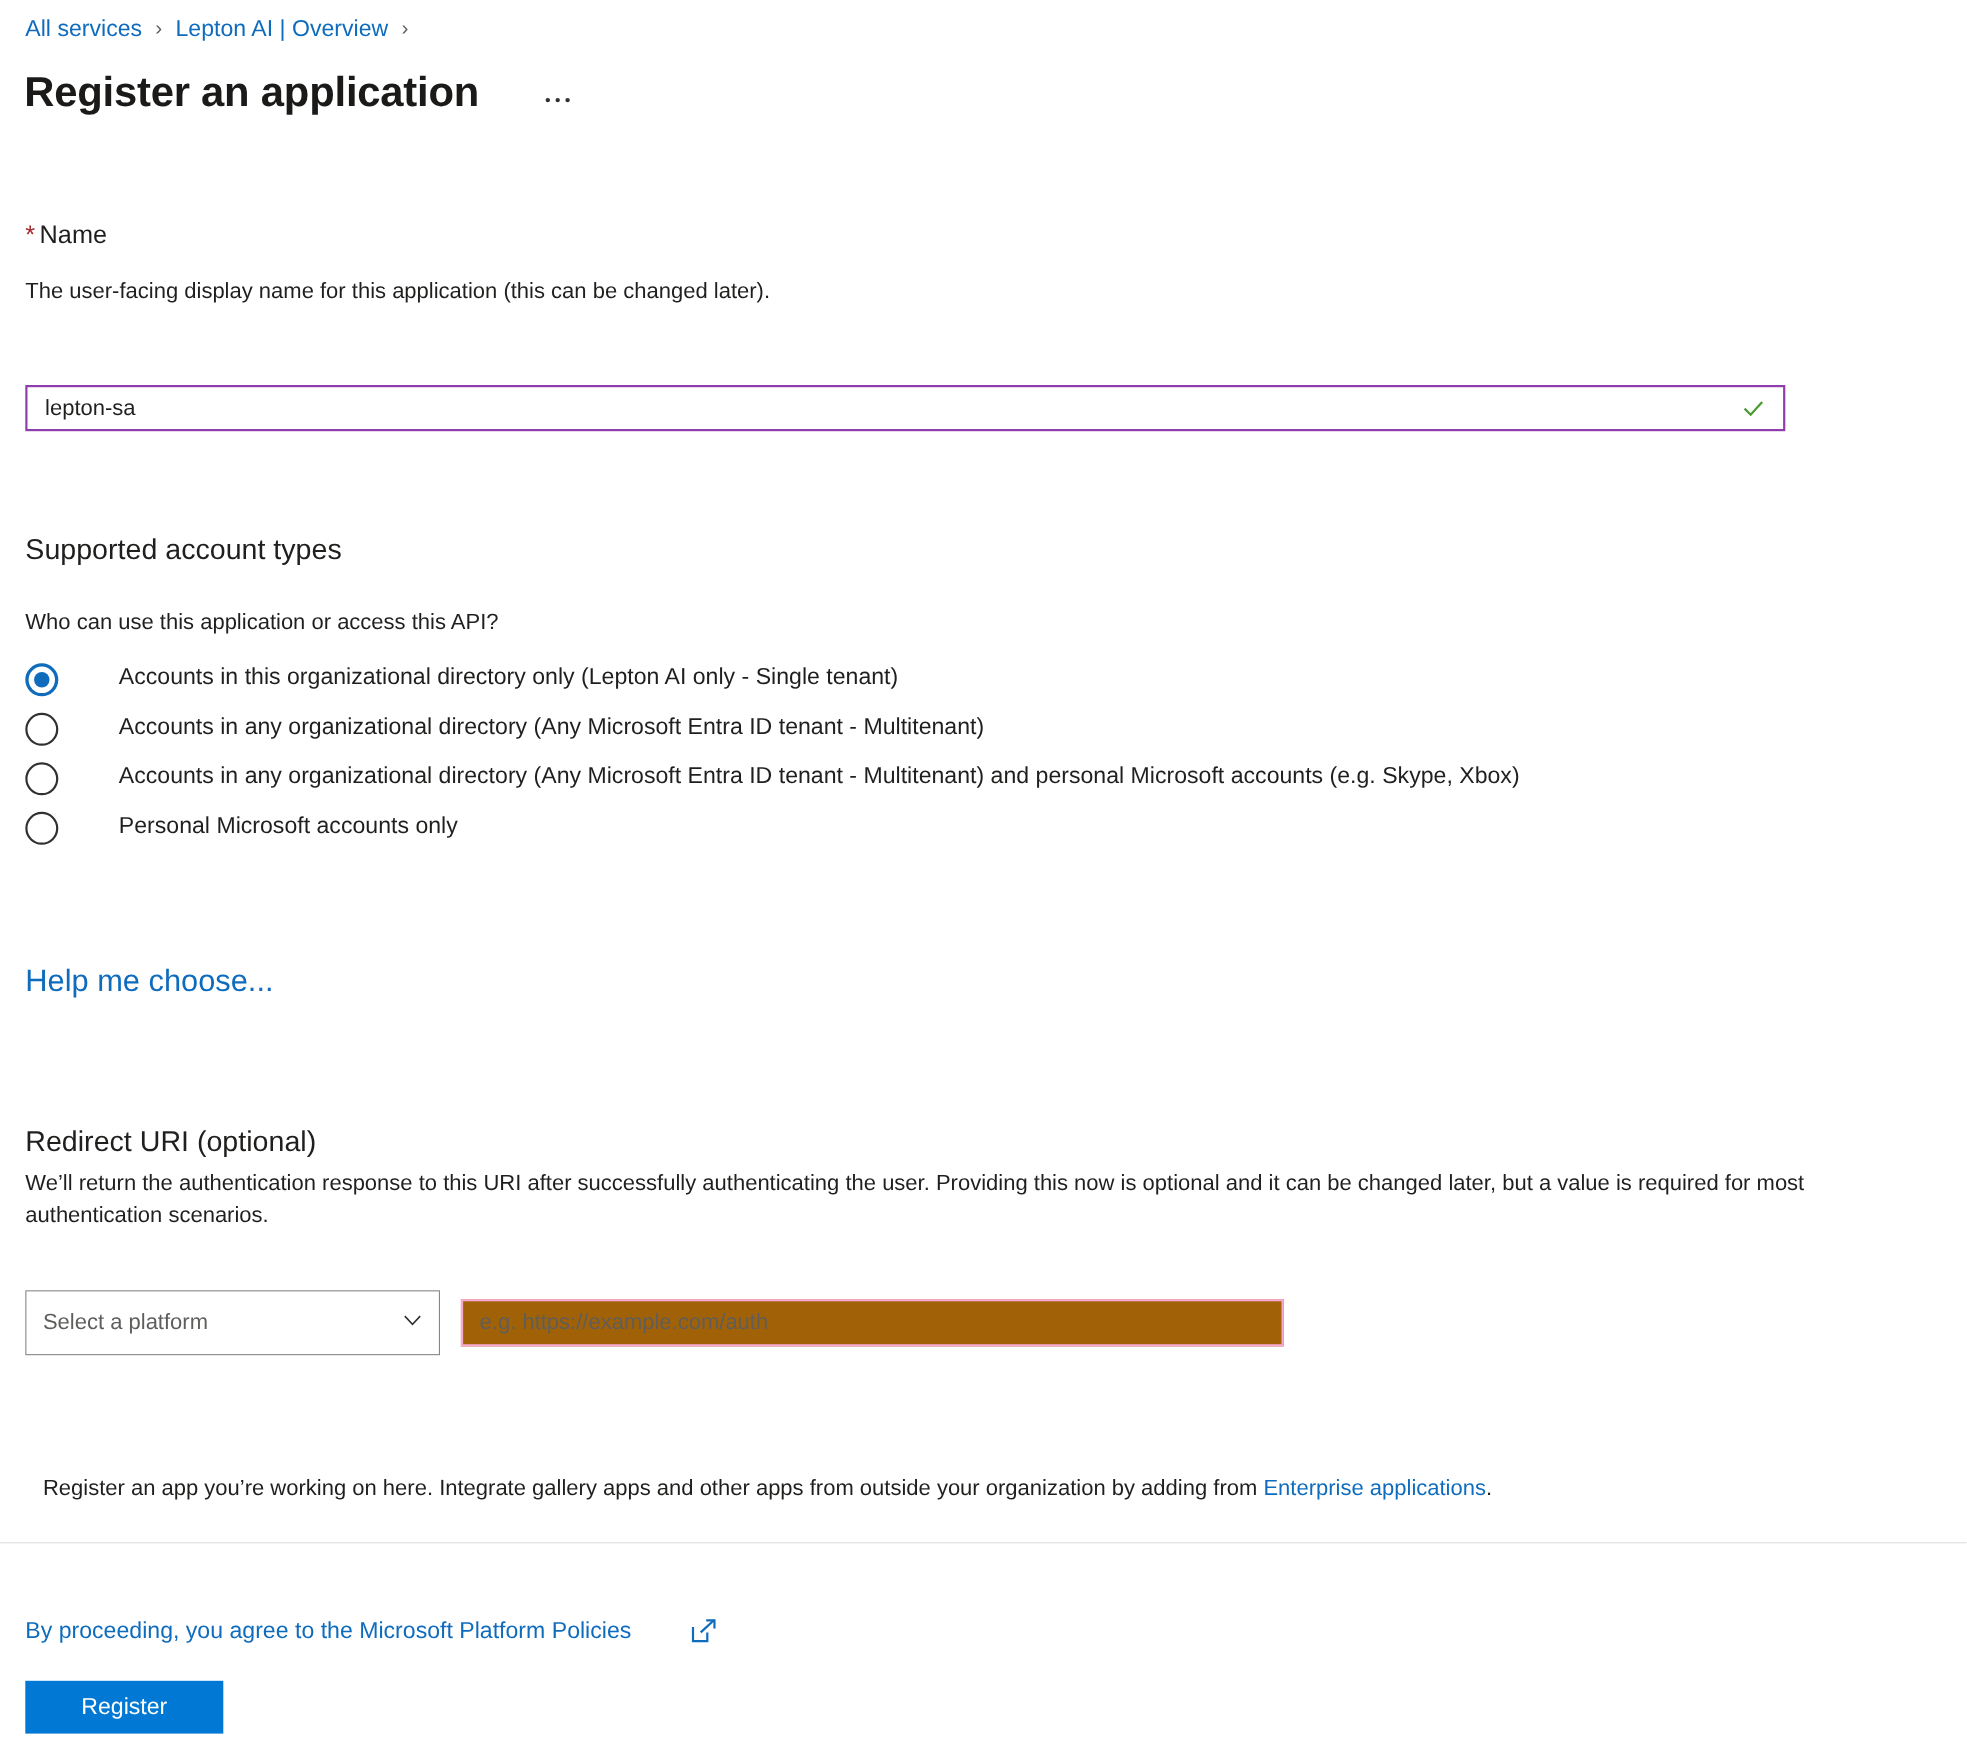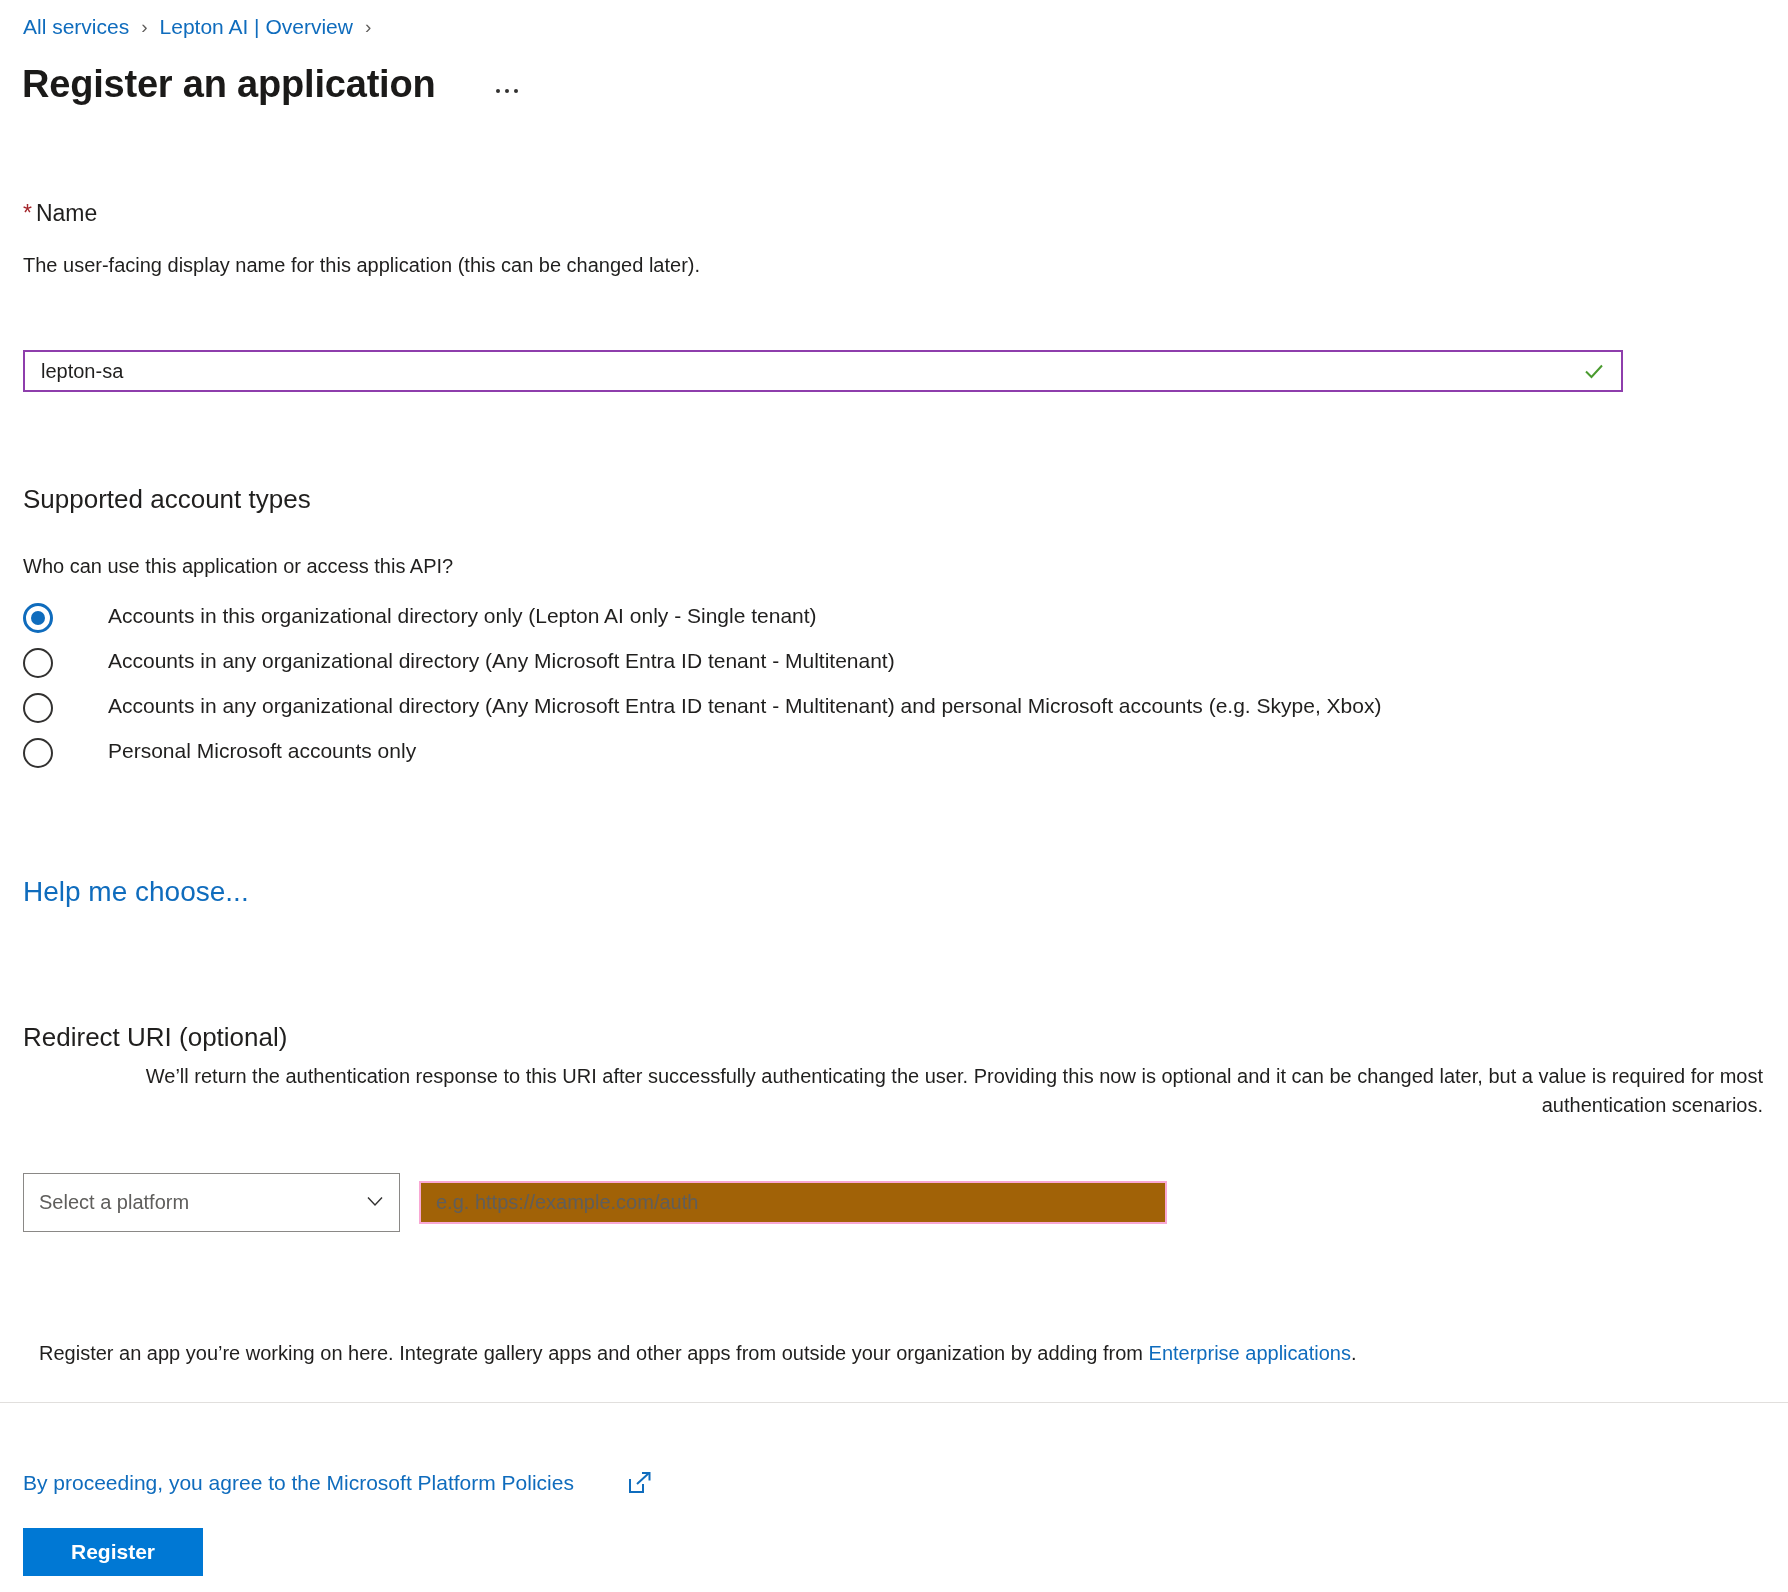--- a/index.html
+++ b/index.html
@@ -290,21 +290,21 @@
     position: absolute;
     left: 23px;
     top: 1528px;
     min-width: 180px;
     height: 48px;
     background: #0078d4;
     color: #ffffff;
     border: 0;
     font-family: "Liberation Sans", sans-serif;
     font-size: 21px;
-    font-weight: bold;
+    font-weight: normal;
     cursor: pointer;
     padding: 0 22px;
   }
 </style>
 </head>
 <body>
 
 <div class="page">
 
   <div class="breadcrumb">
@@ -356,21 +356,21 @@
     </div>
     <div class="radio-row">
       <span class="radio-mark"></span>
       <span class="radio-label">Personal Microsoft accounts only</span>
     </div>
   </div>
 
   <div class="help-choose">Help me choose...</div>
 
   <div class="section-heading" style="left:23px; top:1020px;">Redirect URI (optional)</div>
-  <div class="help-text" style="left:23px; top:1062px; width:1740px;text-align:right;">We’ll return the authentication response to this URI after successfully authenticating the user. Providing this now is optional and it can be changed later, but a value is required for most authentication scenarios.</div>
+  <div class="help-text" style="left:23px; top:1062px; width:1740px;">We’ll return the authentication response to this URI after successfully authenticating the user. Providing this now is optional and it can be changed later, but a value is required for most authentication scenarios.</div>
 
   <div class="redirect-row">
     <div class="platform-select">
       <span class="sel-text">Select a platform</span>
       <span>
         <svg width="22" height="22" viewBox="0 0 22 22" aria-hidden="true">
           <polyline points="4,7.5 11,15 18,7.5" fill="none" stroke="#323130" stroke-width="1.4"></polyline>
         </svg>
       </span>
     </div>

